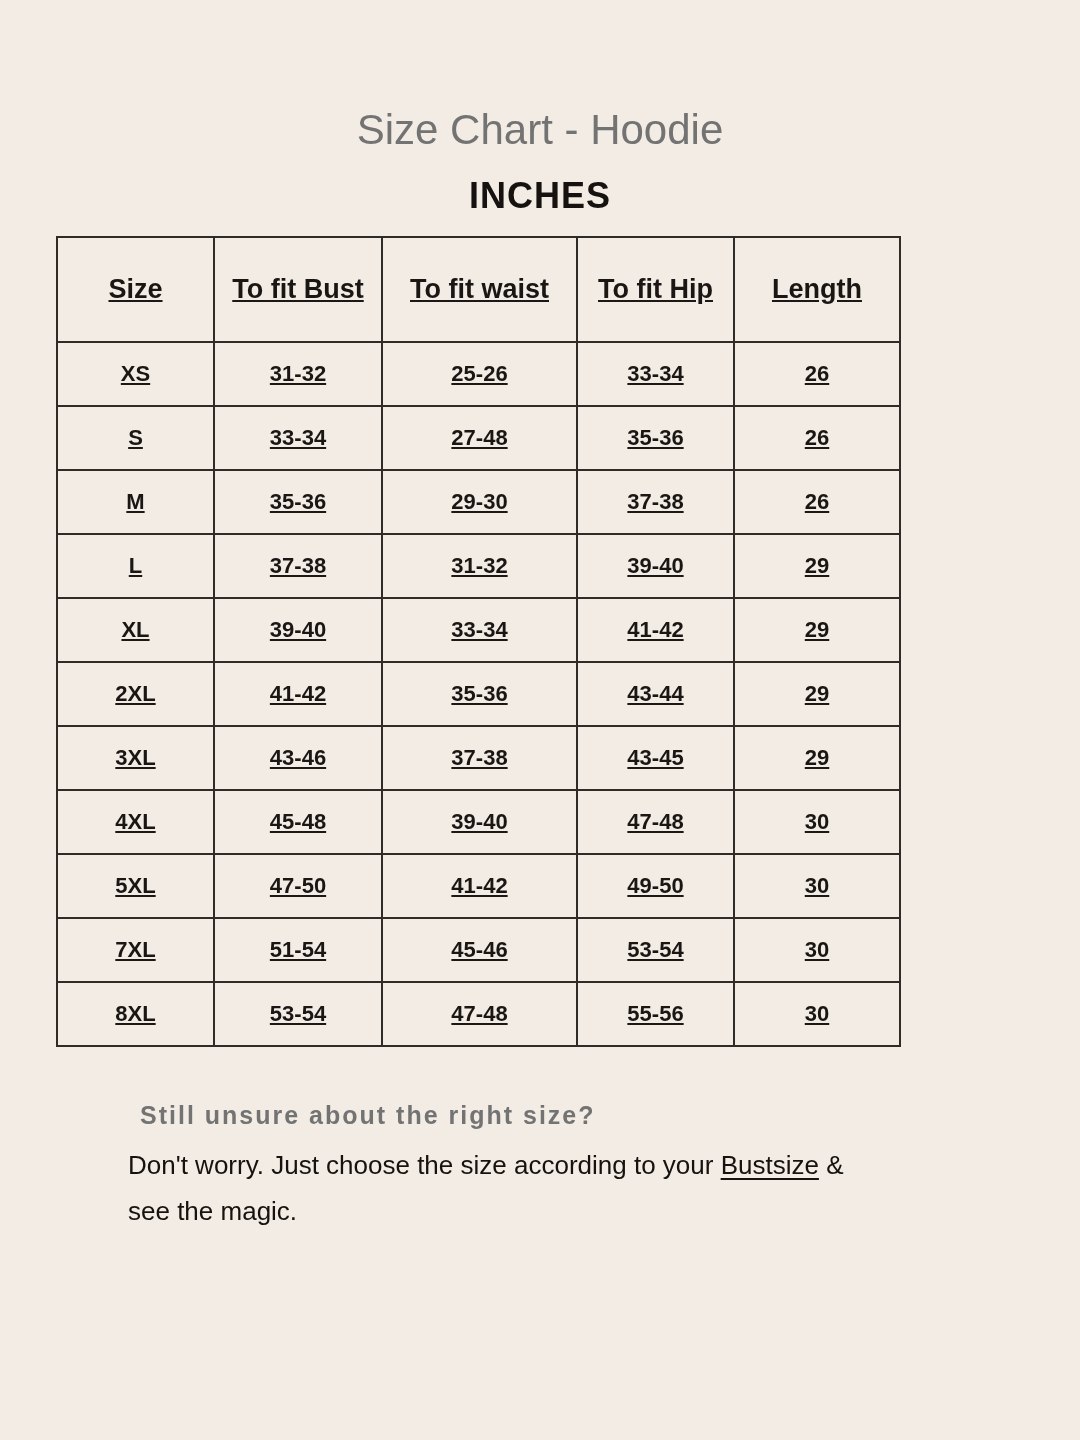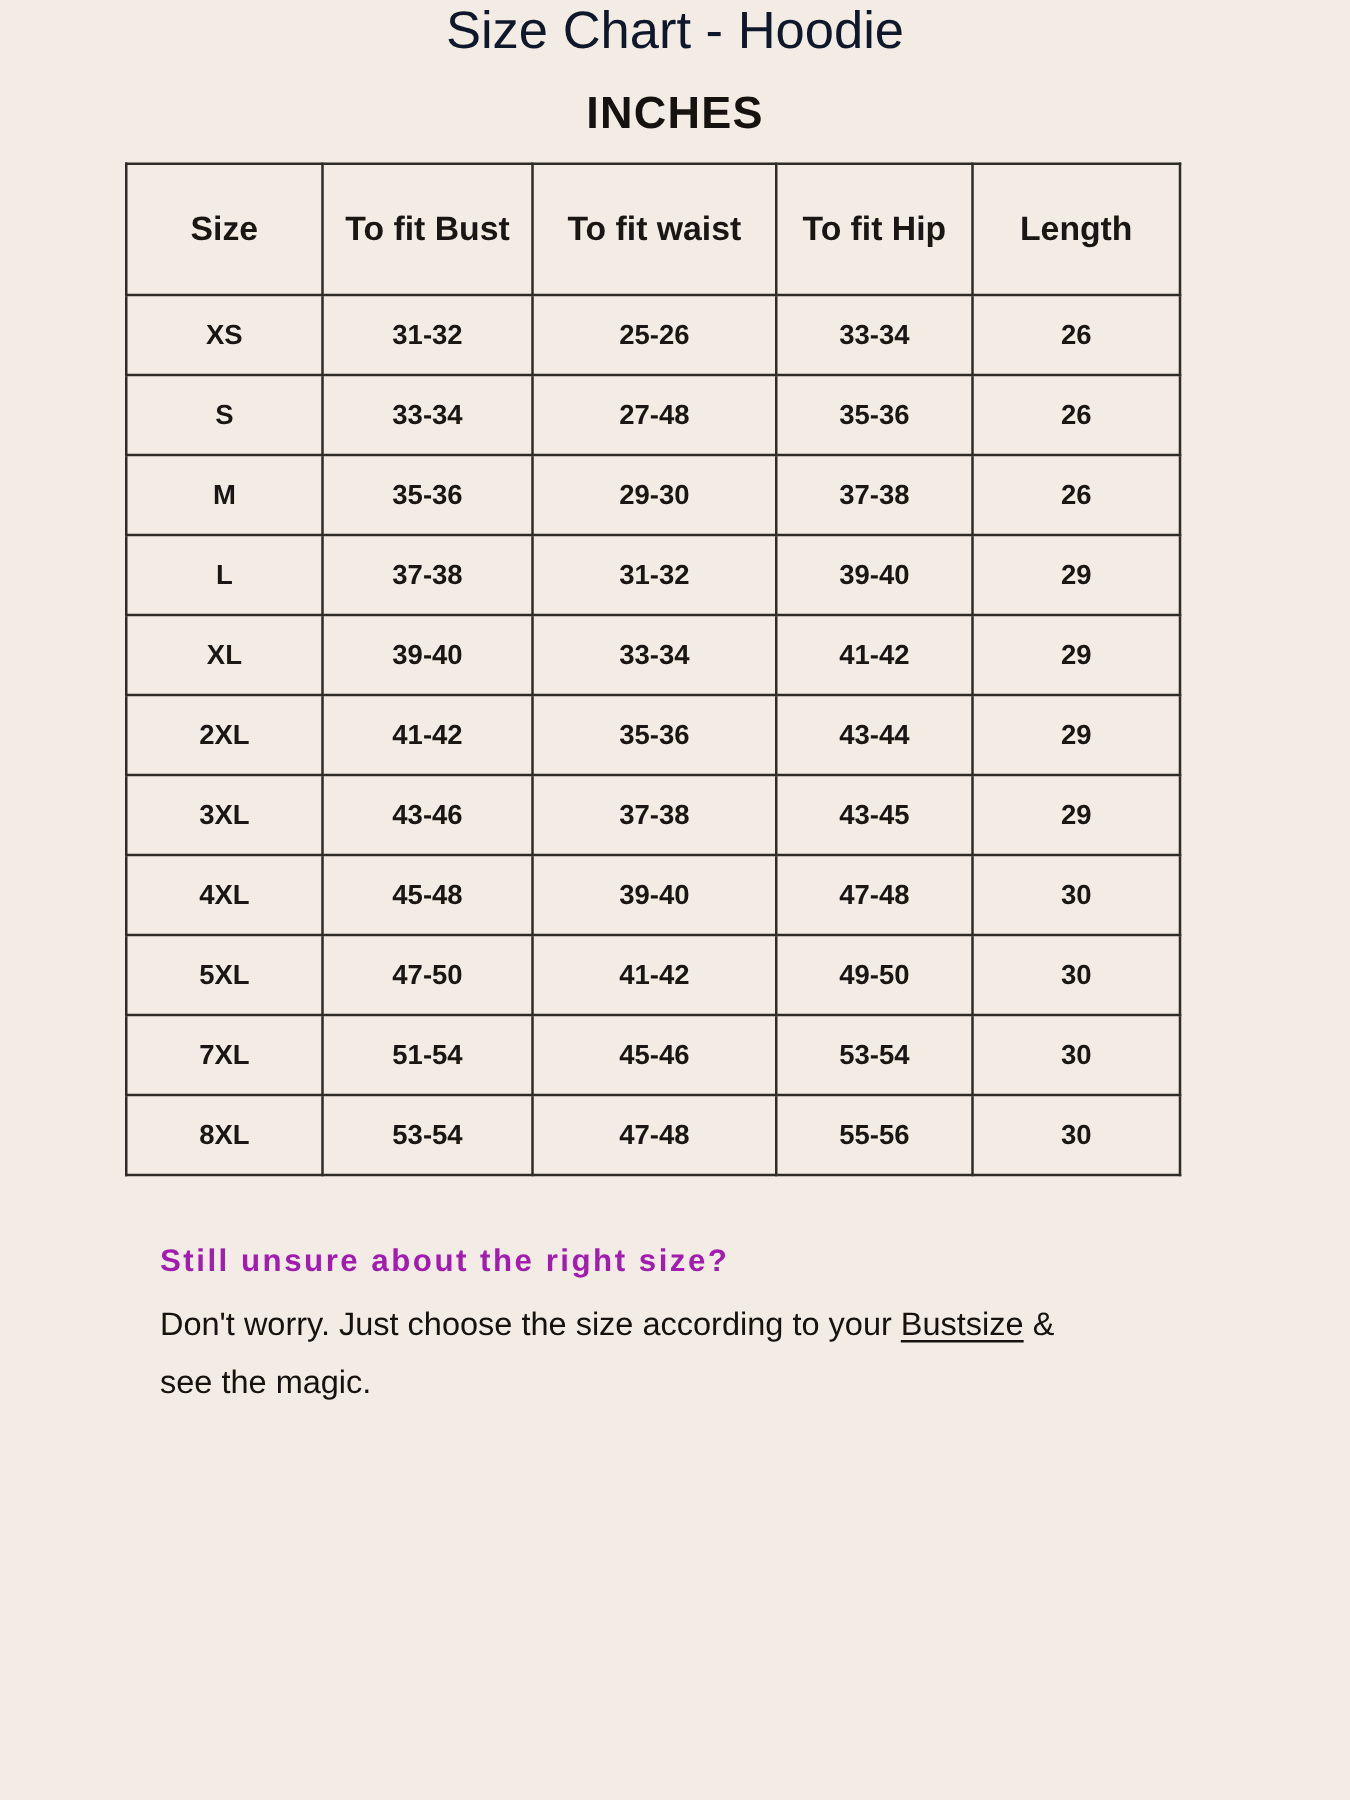--- a/index.html
+++ b/index.html
@@ -5,62 +5,63 @@
   html,body{margin:0;padding:0;}
   .page{
     width:1080px;height:1440px;
     background:#f2ece4;
     font-family:"Liberation Sans",sans-serif;
     color:#1b1815;
     overflow:hidden;
     position:relative;
   }
   .title{
-    margin:0;
+    margin:0;padding-top:106px;
     text-align:center;
     font-size:42px;font-weight:400;line-height:48px;
-    color:#0f172a;
+    color:#737373;
   }
   .subtitle{
     margin:0;margin-top:26px;
     text-align:center;
     font-size:21px;font-weight:700;line-height:24px;
     color:#1b1815;
   }
   .unit-label{
     margin:0;margin-top:27px;
     text-align:center;
     font-size:36px;font-weight:700;line-height:30px;
     letter-spacing:1px;
     color:#15120f;
   }
   table.size-table{
     border-collapse:collapse;
     table-layout:fixed;
     width:843px;
-    margin:25px 0 0 100px;
+    margin:25px 0 0 56px;
+    text-decoration:underline;
   }
   .size-table th,.size-table td{
     border:2px solid #2f2b27;
     text-align:center;
     vertical-align:middle;
     font-weight:700;
     color:#191613;
     padding:0;
   }
   .size-table thead tr{height:105px;}
   .size-table thead th{font-size:27px;}
   .size-table tbody tr{height:64px;}
   .size-table tbody td{font-size:22px;}
   .footer{margin:54px 0 0 128px;width:800px;}
   .footer-heading{
-    margin:0;
+    margin:12px;
     font-size:25px;font-weight:700;
     letter-spacing:2px;
-    color:#a21caf;
+    color:#737373;
   }
   .footer-body{
     margin:12px 0 0 0;
     font-size:26px;line-height:46px;
     color:#15120f;
   }
   .footer-line{display:block;}
   .underlined{text-decoration:underline;text-underline-offset:4px;}
 </style>
 </head>

